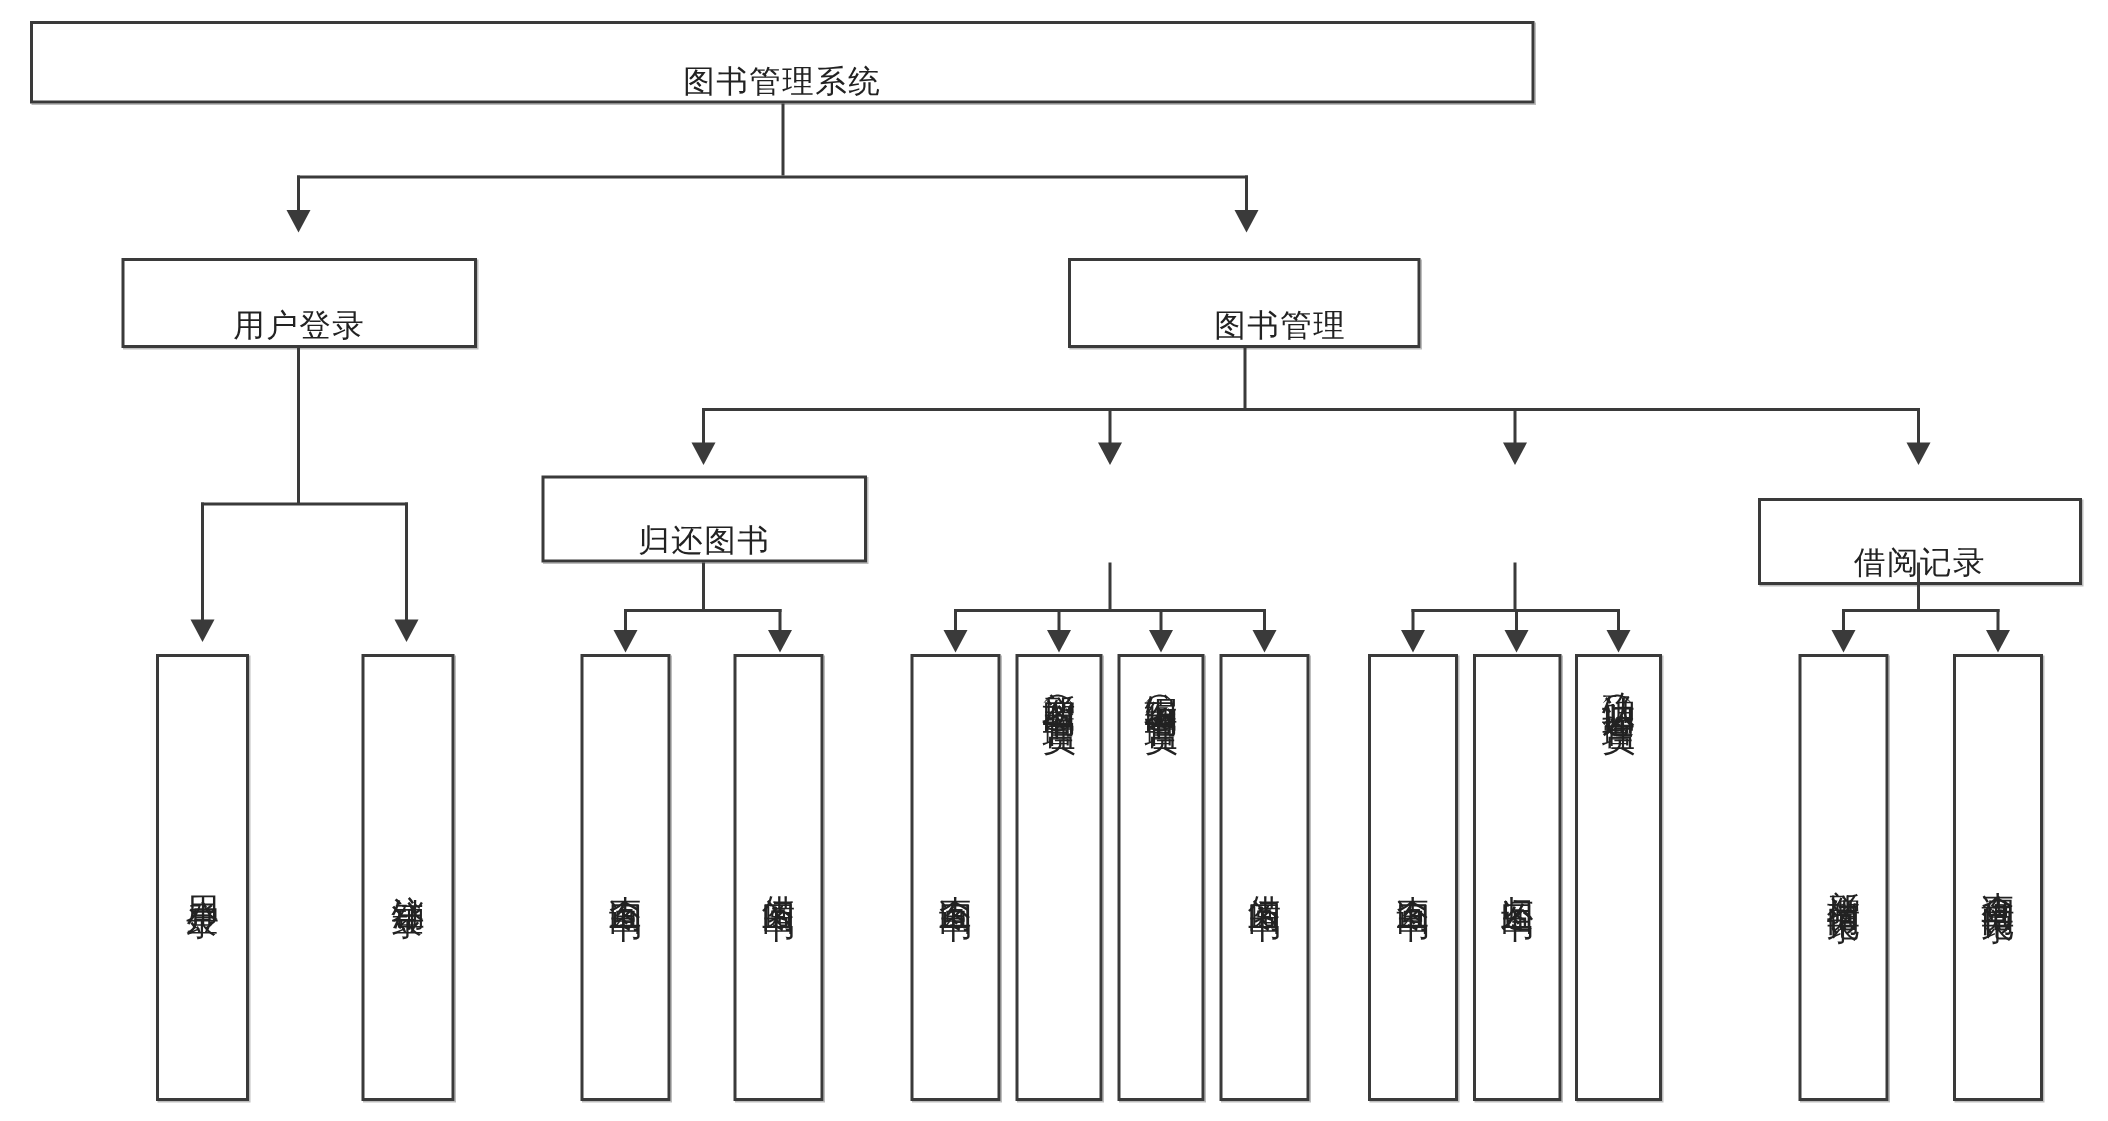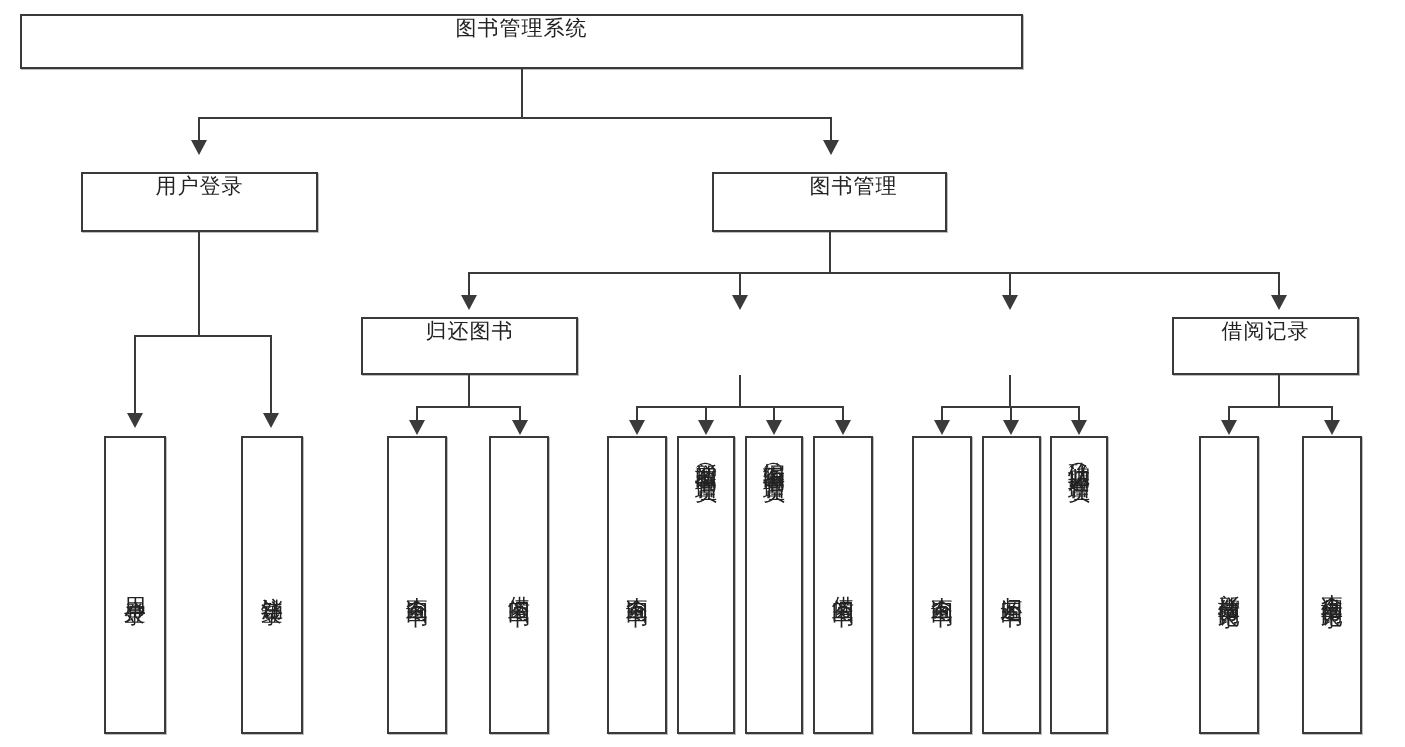--- a/index.html
+++ b/index.html
@@ -20,21 +20,21 @@
   }
 
   
   .node {
     position: absolute;
     box-sizing: border-box;
     background: #ffffff;
     border: 2px solid #3a3a3a;
     box-shadow: 0 0 0 1px #ffffff inset, 1px 1px 0 0 #bdbdbd;
     display: flex;
-    align-items: flex-start;
+    align-items: flex-end;
     justify-content: center;
   }
   .node .label {
     color: #222222;
     font-size: 21px;
     line-height: 1.15;
     letter-spacing: 1px;
     white-space: nowrap;
   }
 
@@ -133,21 +133,21 @@
   <div class="ln vln" style="left:1009px; top:272px; width:2px; height:25px;"></div>
   <div class="ln vln" style="left:1278px; top:272px; width:2px; height:25px;"></div>
   <div class="arrow" style="left:461px; top:295px;"></div>
   <div class="arrow" style="left:732px; top:295px;"></div>
   <div class="arrow" style="left:1002px; top:295px;"></div>
   <div class="arrow" style="left:1271px; top:295px;"></div>
 
   <div class="node" style="left:361px; top:317px; width:217px; height:58px;">
     <span class="label">归还图书</span>
   </div>
-  <div class="node" style="left:1172px; top:317px; width:187px; height:58px;">
+  <div class="node" style="left:1172px; top:332px; width:216px; height:58px;">
     <span class="label">借阅记录</span>
   </div>
 
   <div class="ln vln" style="left:468px; top:375px; width:2px; height:33px;"></div>
   <div class="ln hln" style="left:416px; top:406px; width:105px; height:2px;"></div>
   <div class="ln vln" style="left:416px; top:406px; width:2px; height:16px;"></div>
   <div class="ln vln" style="left:519px; top:406px; width:2px; height:16px;"></div>
   <div class="arrow" style="left:409px; top:420px;"></div>
   <div class="arrow" style="left:512px; top:420px;"></div>
 

